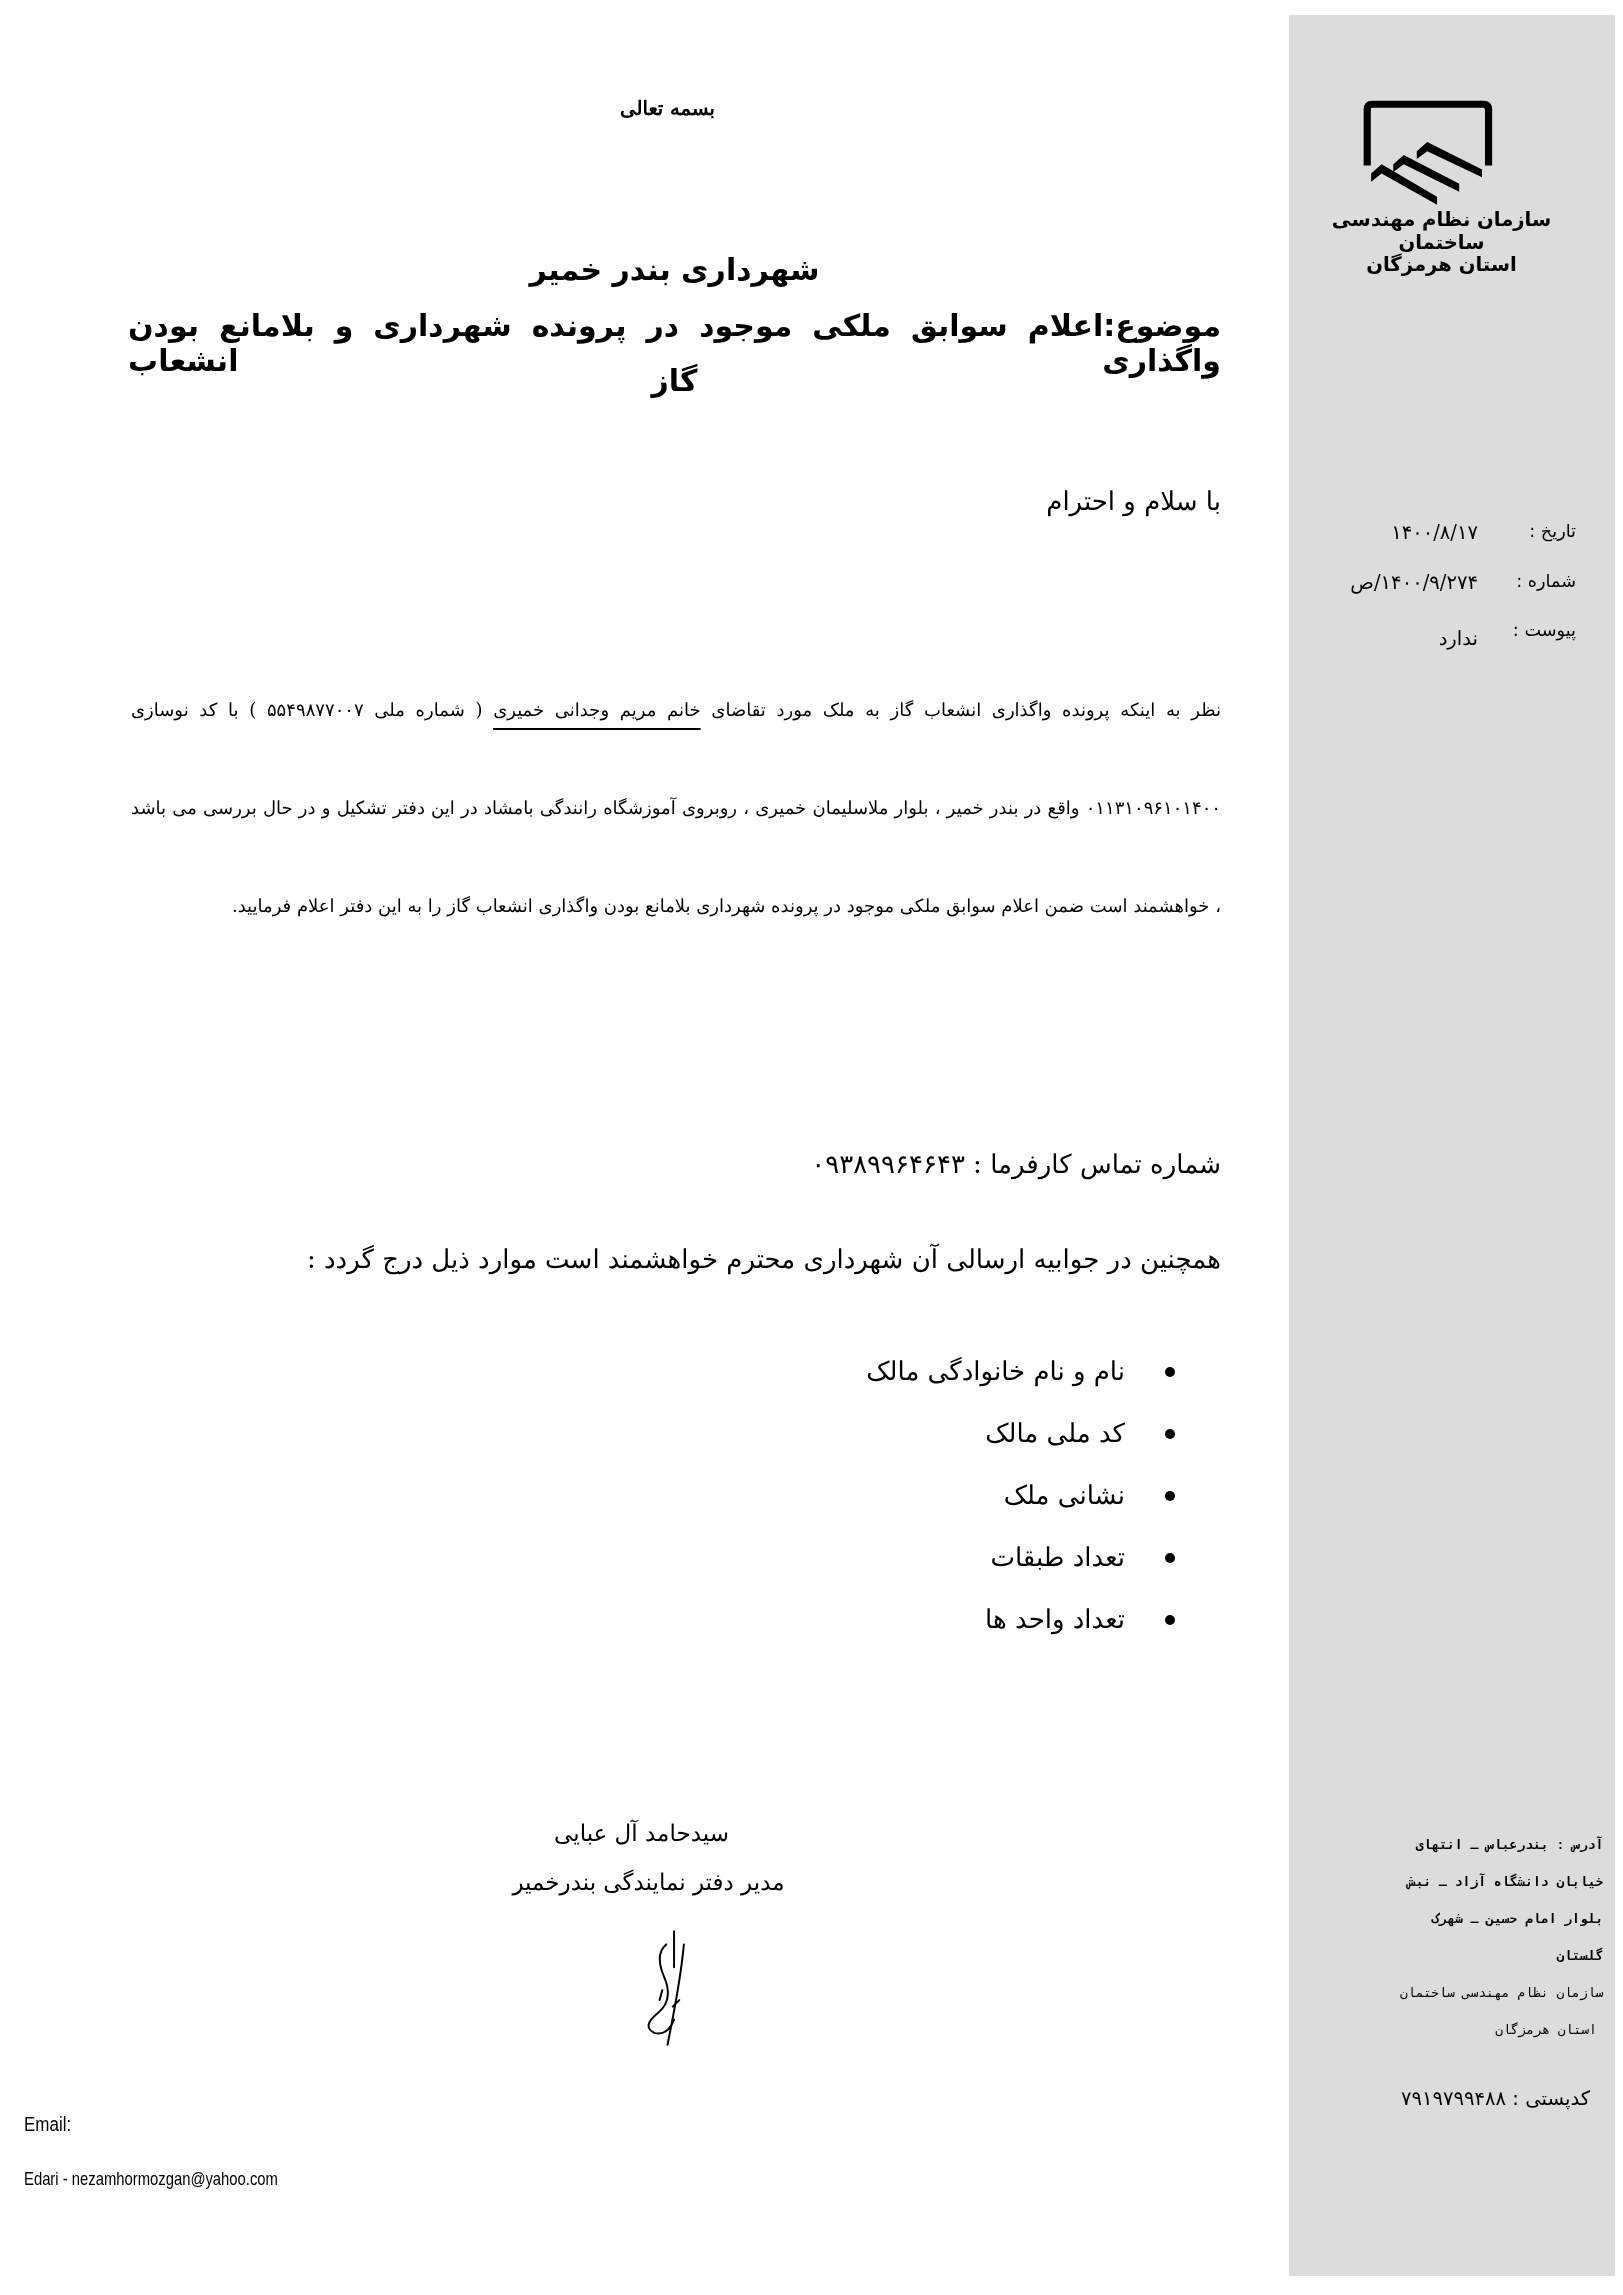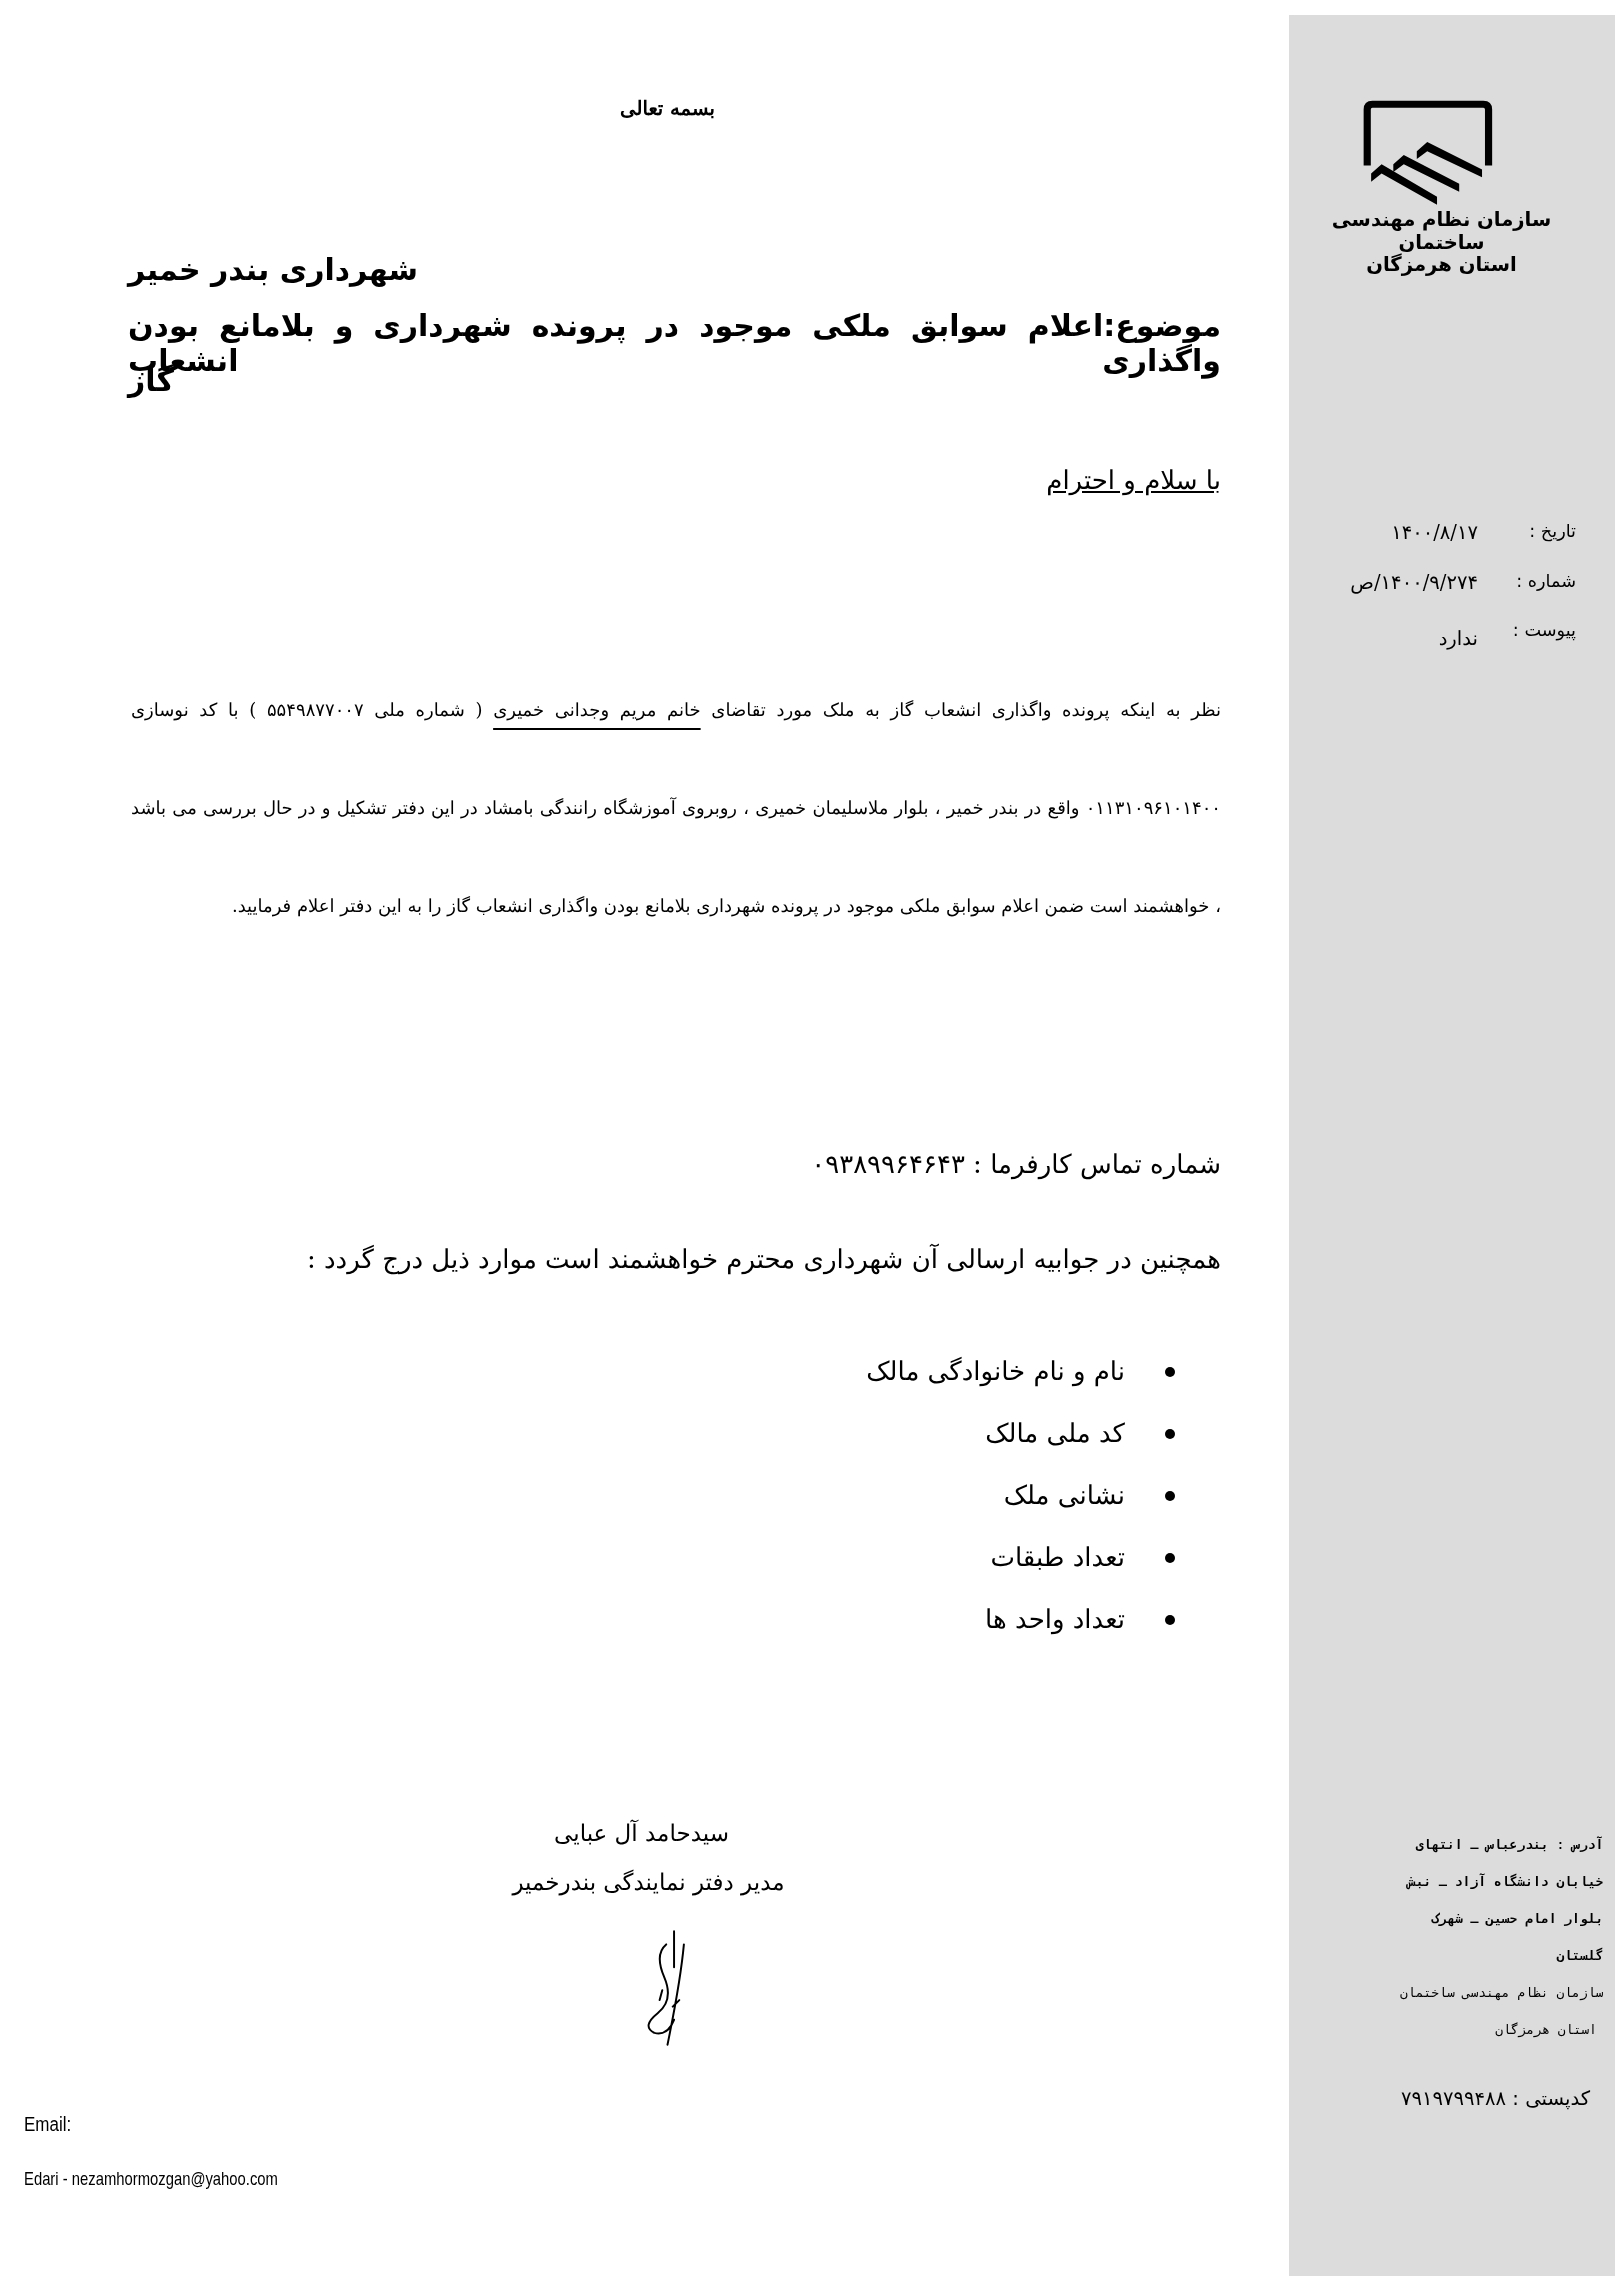--- a/index.html
+++ b/index.html
@@ -74,28 +74,27 @@
       transform: scaleX(0.78); transform-origin: left;
     }
 
     
     #bismillah {
       left: 576px; top: 97px; width: 183px; text-align: center;
       font-size: 19.6px; font-weight: bold;
     }
     .heading {
       right: 402px; 
-      width: 1093px; text-align: left;
+      width: 1093px; text-align: center;
       font-family: "DejaVu Sans", "Liberation Sans", sans-serif;
       font-weight: bold; font-size: 30px;
     }
     #greeting {
-      right: 402px; top: 465px; 
+      right: 402px; top: 486px; 
       font-size: 26px;
-      text-decoration: underline;
     }
     #body-para {
       left: 131px; top: 661px; width: 1090px;
       text-align: justify; text-align-last: right;
       font-size: 18px; line-height: 98px;
       direction: rtl;
     }
     #body-para .ul { text-decoration: underline; text-underline-offset: 11.8px; text-decoration-thickness: 2px; }
     .body-line {
       right: 402px; text-align: right; font-size: 26px; white-space: nowrap;

